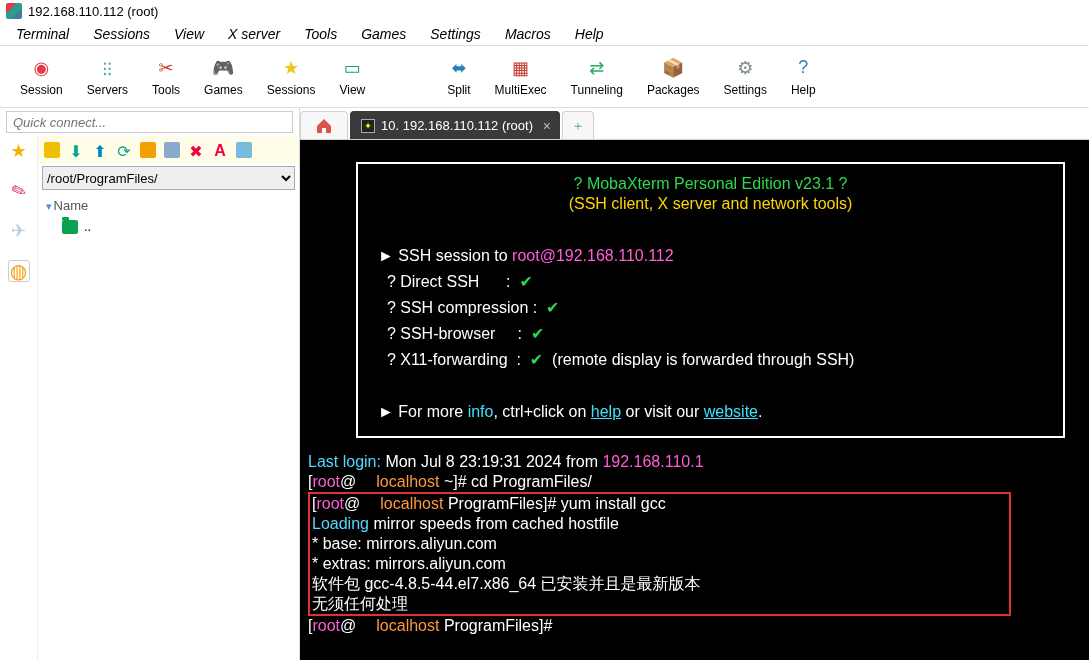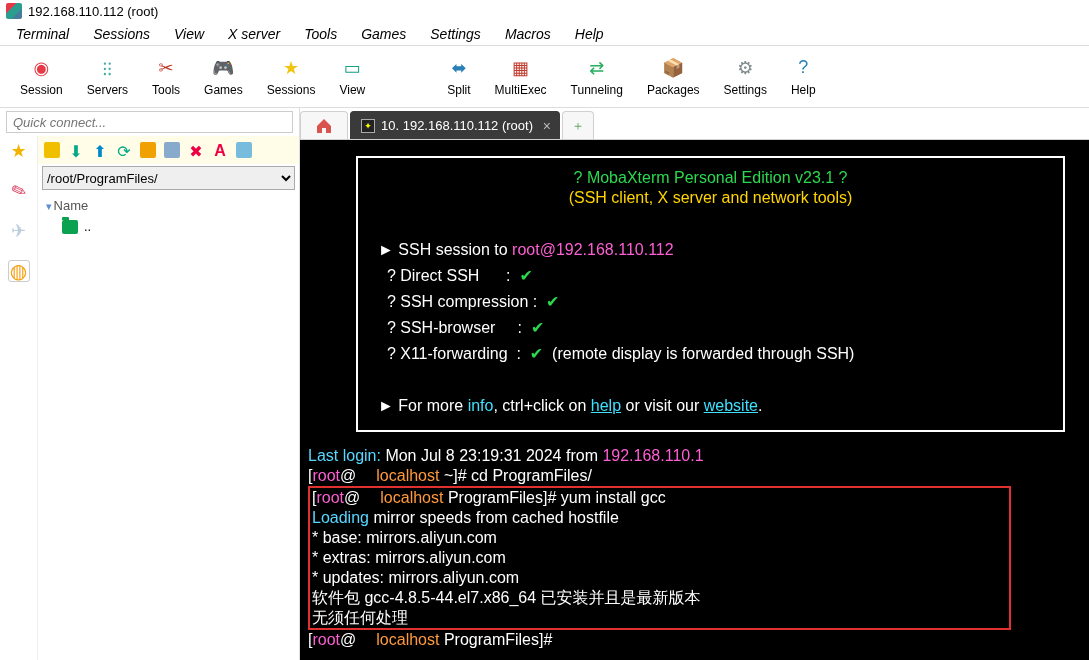--- a/index.html
+++ b/index.html
@@ -40,21 +40,21 @@
 .tree-arrow { color:#5a8fd8; font-size:11px; margin-right:2px; }
 
 .tabs-bar { height:32px; display:flex; align-items:flex-end; background:#fff; border-bottom:1px solid #d0d0d0; }
 .tab { height:28px; display:flex; align-items:center; padding:0 10px; font-size:13px; border:1px solid #d0d0d0; border-bottom:none; margin-right:2px; border-radius:4px 4px 0 0; cursor:pointer; gap:6px; }
 .tab.home { width:48px; justify-content:center; background:#f7f7f7; }
 .tab.active { background:#3a3a3a; color:#fff; border-color:#3a3a3a; padding-right:26px; position:relative; }
 .tab.active .close-x { position:absolute; right:8px; color:#bbb; font-size:14px; }
 .tab.add { width:32px; justify-content:center; background:#f7f7f7; }
 
 .terminal { flex:1; background:#000; color:#fff; font-family:"Consolas","Courier New",monospace; font-size:16px; line-height:1.25; padding:4px 0 0 0; overflow:hidden; position:relative; }
-.banner { margin:12px 24px 14px 56px; border:2px solid #fff; padding:10px 20px 14px 20px; }
+.banner { margin:18px 24px 14px 56px; border:2px solid #fff; padding:10px 20px 14px 20px; }
 .banner .b1 { color:#2bd94f; text-align:center; }
 .banner .b2 { color:#ffd400; text-align:center; }
 .banner .line { margin-top:6px; }
 .mono-cyan { color:#40e0ff; }
 .mono-magenta { color:#ff5fd4; }
 .check { color:#2bd94f; }
 .link { text-decoration:underline; color:#40e0ff; }
 
 .term-body { padding:0 8px; }
 .redbox { border:2px solid #e03030; margin:0 70px 0 0; padding:0 2px; }
@@ -208,21 +208,20 @@
 
       <div class="term-body">
         <div><span class="cyan2">Last login:</span><span> Mon Jul  8 23:19:31 2024 from </span><span class="mono-magenta">192.168.110.1</span></div>
         <div>[<span class="mono-magenta">root</span><span>@</span><span class="orange">localhost</span><span> ~</span><span>]# </span><span>cd ProgramFiles/</span></div>
 
         <div class="redbox">
           <div>[<span class="mono-magenta">root</span><span>@</span><span class="orange">localhost</span><span> ProgramFiles</span><span>]# </span><span>yum install gcc</span></div>
           <div><span class="cyan2">Loading</span><span> mirror speeds from cached hostfile</span></div>
           <div> * base: mirrors.aliyun.com</div>
           <div> * extras: mirrors.aliyun.com</div>
-          <div> * updates: mirrors.aliyun.com</div>
           <div>软件包 gcc-4.8.5-44.el7.x86_64 已安装并且是最新版本</div>
           <div>无须任何处理</div>
         </div>
 
         <div>[<span class="mono-magenta">root</span><span>@</span><span class="orange">localhost</span><span> ProgramFiles</span><span>]# </span></div>
       </div>
     </div>
   </div>
 </div>
 

